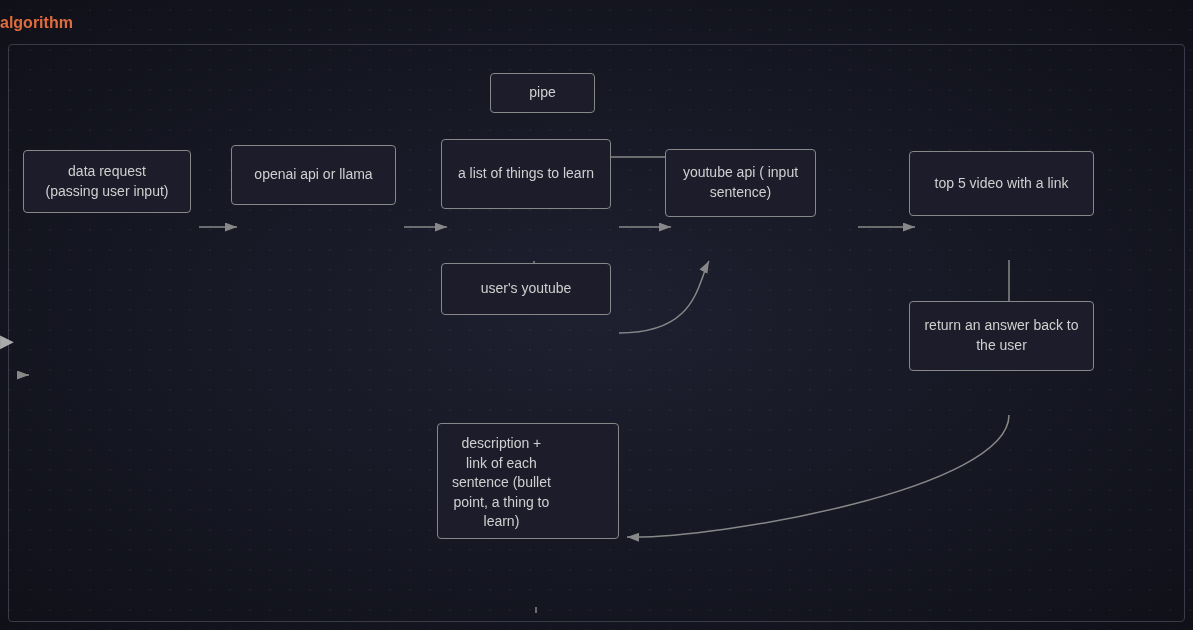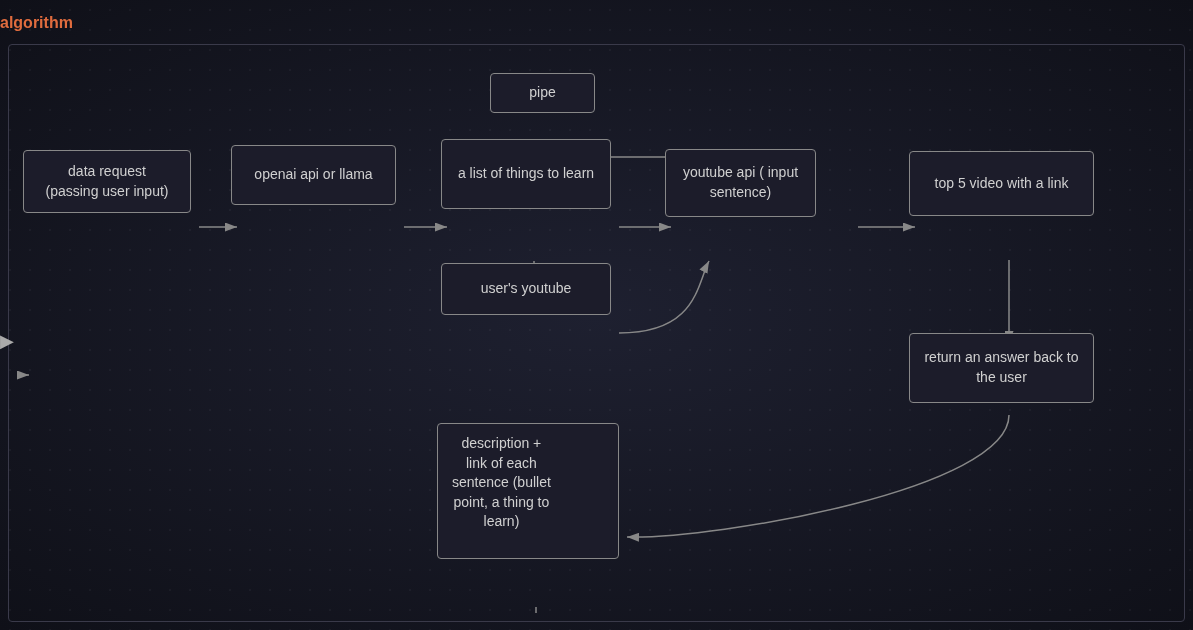--- a/index.html
+++ b/index.html
@@ -122,25 +122,25 @@
   </div>
 
   <div class="box" style="left:900px; top:106px; width:185px; height:65px;">
     <span>top 5 video with a link</span>
   </div>
 
   <div class="box" style="left:432px; top:218px; width:170px; height:52px;">
     <span>user's youtube</span>
   </div>
 
-  <div class="box" style="left:900px; top:256px; width:185px; height:70px;margin-top:32px;">
+  <div class="box" style="left:900px; top:256px; width:185px; height:70px;">
     <span>return an answer back to the user</span>
   </div>
 
-  <div class="box" style="left:428px; top:378px; width:182px; height:136px; align-items:flex-start; justify-content:flex-start;">
+  <div class="box" style="left:428px; top:378px; width:182px; height:116px; align-items:flex-start; justify-content:flex-start;">
     <span>description +<br>link of each<br>sentence (bullet<br>point, a thing to<br>learn)</span>
   </div>
 
   <svg class="arrows-svg" xmlns="http://www.w3.org/2000/svg">
     <defs>
       <marker id="arrowhead" markerWidth="8" markerHeight="6" refX="8" refY="3" orient="auto">
         <polygon points="0 0, 8 3, 0 6" fill="#888"></polygon>
       </marker>
     </defs>
 

